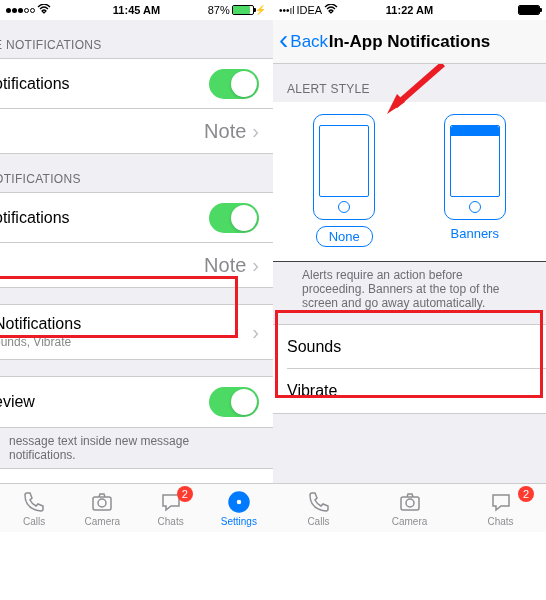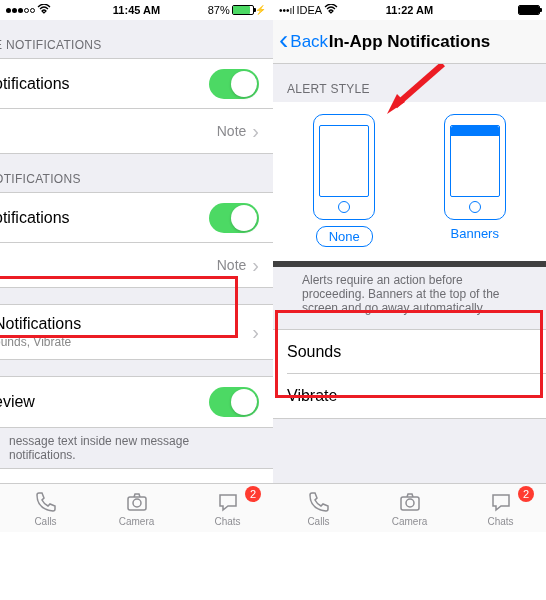--- a/index.html
+++ b/index.html
@@ -23,36 +23,36 @@
 .nav-back { position: absolute; left: 6px; color: #007aff; font-size: 17px; display: flex; align-items: center; }
 .nav-back::before { content: "‹"; font-size: 28px; margin-right: 2px; line-height: 0; position: relative; top: -2px; }
 .content { background: #efeff4; height: 500px; overflow: hidden; position: relative; }
 .section-header { font-size: 12px; color: #6d6d72; padding: 18px 14px 6px; text-transform: uppercase; letter-spacing: 0.3px; }
 .cell-group { background: #fff; border-top: 1px solid #ccc; border-bottom: 1px solid #ccc; }
 .cell { min-height: 44px; padding: 10px 14px; display: flex; align-items: center; justify-content: space-between; position: relative; }
 .cell:not(:last-child)::after { content: ""; position: absolute; bottom: 0; left: 14px; right: 0; height: 1px; background: #ccc; }
 .cell-title { font-size: 16px; color: #000; }
 .cell-sub { font-size: 12px; color: #888; }
 .cell-stack { display: flex; flex-direction: column; gap: 2px; }
-.cell-value { color: #8a8a8e; font-size: 14px; margin-right: 6px; }
+.cell-value { color: #8a8a8e; font-size: 20px; margin-right: 6px; }
 .chev { color: #c0c0c4; font-size: 20px; }
 .toggle { width: 50px; height: 30px; border-radius: 15px; position: relative; }
 .toggle.on { background: #4cd964; }
 .toggle::after { content: ""; position: absolute; width: 26px; height: 26px; background: #fff; border-radius: 50%; top: 2px; box-shadow: 0 1px 3px rgba(0,0,0,0.2); }
 .toggle.on::after { right: 2px; }
 .footnote { font-size: 12px; color: #6d6d72; padding: 6px 29px; }
 .reset { color: #ff3b30; font-size: 16px; padding: 12px 14px; background: #fff; border-top: 1px solid #ccc; border-bottom: 1px solid #ccc; }
 .highlight { border: 3px solid #ec1c24; position: absolute; pointer-events: none; z-index: 5; }
 .tabbar { position: absolute; bottom: 0; left: 0; right: 0; height: 49px; border-top: 1px solid #ccc; background: #fafafa; display: flex; }
 .tab { flex: 1; display: flex; flex-direction: column; align-items: center; justify-content: center; gap: 2px; color: #8e8e93; font-size: 10px; position: relative; }
 .tab.active { color: #007aff; }
 .tab-icon { width: 24px; height: 24px; display: flex; align-items: center; justify-content: center; }
 .tab-icon svg { width: 24px; height: 24px; fill: none; stroke: currentColor; stroke-width: 1.5; }
 .badge { position: absolute; top: 2px; right: 12px; background: #ff3b30; color: #fff; font-size: 11px; border-radius: 9px; min-width: 16px; height: 16px; display: flex; align-items: center; justify-content: center; padding: 0 4px; }
-.style-picker { display: flex; justify-content: space-around; padding: 12px 6px 14px; background: #fff; border-bottom: 6px solid #404040; }
+.style-picker { display: flex; justify-content: space-around; padding: 12px 6px 14px; background: #fff; border-bottom: 1px solid #404040; }
 .style-opt { display: flex; flex-direction: column; align-items: center; gap: 6px; width: 80px; }
 .style-label { font-size: 13px; color: #007aff; }
 .style-label.selected { border: 1px solid #007aff; border-radius: 10px; padding: 2px 12px; }
 .phone { width: 62px; height: 106px; border: 1.5px solid #007aff; border-radius: 10px; position: relative; }
 .phone::after { content: ""; position: absolute; bottom: 6px; left: 50%; transform: translateX(-50%); width: 10px; height: 10px; border: 1.5px solid #007aff; border-radius: 50%; }
 .phone .screen-rect { position: absolute; top: 10px; left: 5px; right: 5px; bottom: 22px; border: 1px solid #007aff; border-radius: 2px; }
 .banner { position: absolute; top: 0; left: 0; right: 0; height: 10px; background: #007aff; border-radius: 2px 2px 0 0; }
 .alert-box { position: absolute; top: 28px; left: 4px; right: 4px; height: 26px; background: #007aff; }
 .alert-line { position: absolute; left: 4px; right: 4px; height: 2px; background: #007aff; }
 .arrow { position: absolute; z-index: 10; pointer-events: none; }
@@ -158,20 +158,29 @@
     </div>
     <div class="tab">
       <div class="tab-icon">
           <svg viewBox="0 0 24 24">
             <path d="M4 5 H20 V16 H12 L7 20 V16 H4 Z"></path>
           </svg>
         </div>
       <span>Chats</span>
       <div class="badge">2</div>
     </div>
+    <div class="tab active">
+      <div class="tab-icon">
+          <svg viewBox="0 0 24 24" fill="currentColor" stroke="none">
+            <circle cx="12" cy="12" r="10" fill="#007aff"></circle>
+            <circle cx="12" cy="12" r="3" fill="#fff"></circle>
+          </svg>
+        </div>
+      <span>Settings</span>
+    </div>
   </div>
 </div>
 
 <div class="screen right">
   <div class="statusbar">
     <div class="sb-left">
       <span style="font-size:10px">•••ıl</span>
       <span>IDEA</span>
       <span class="wifi">
         <svg width="14" height="10" viewBox="0 0 14 10">

